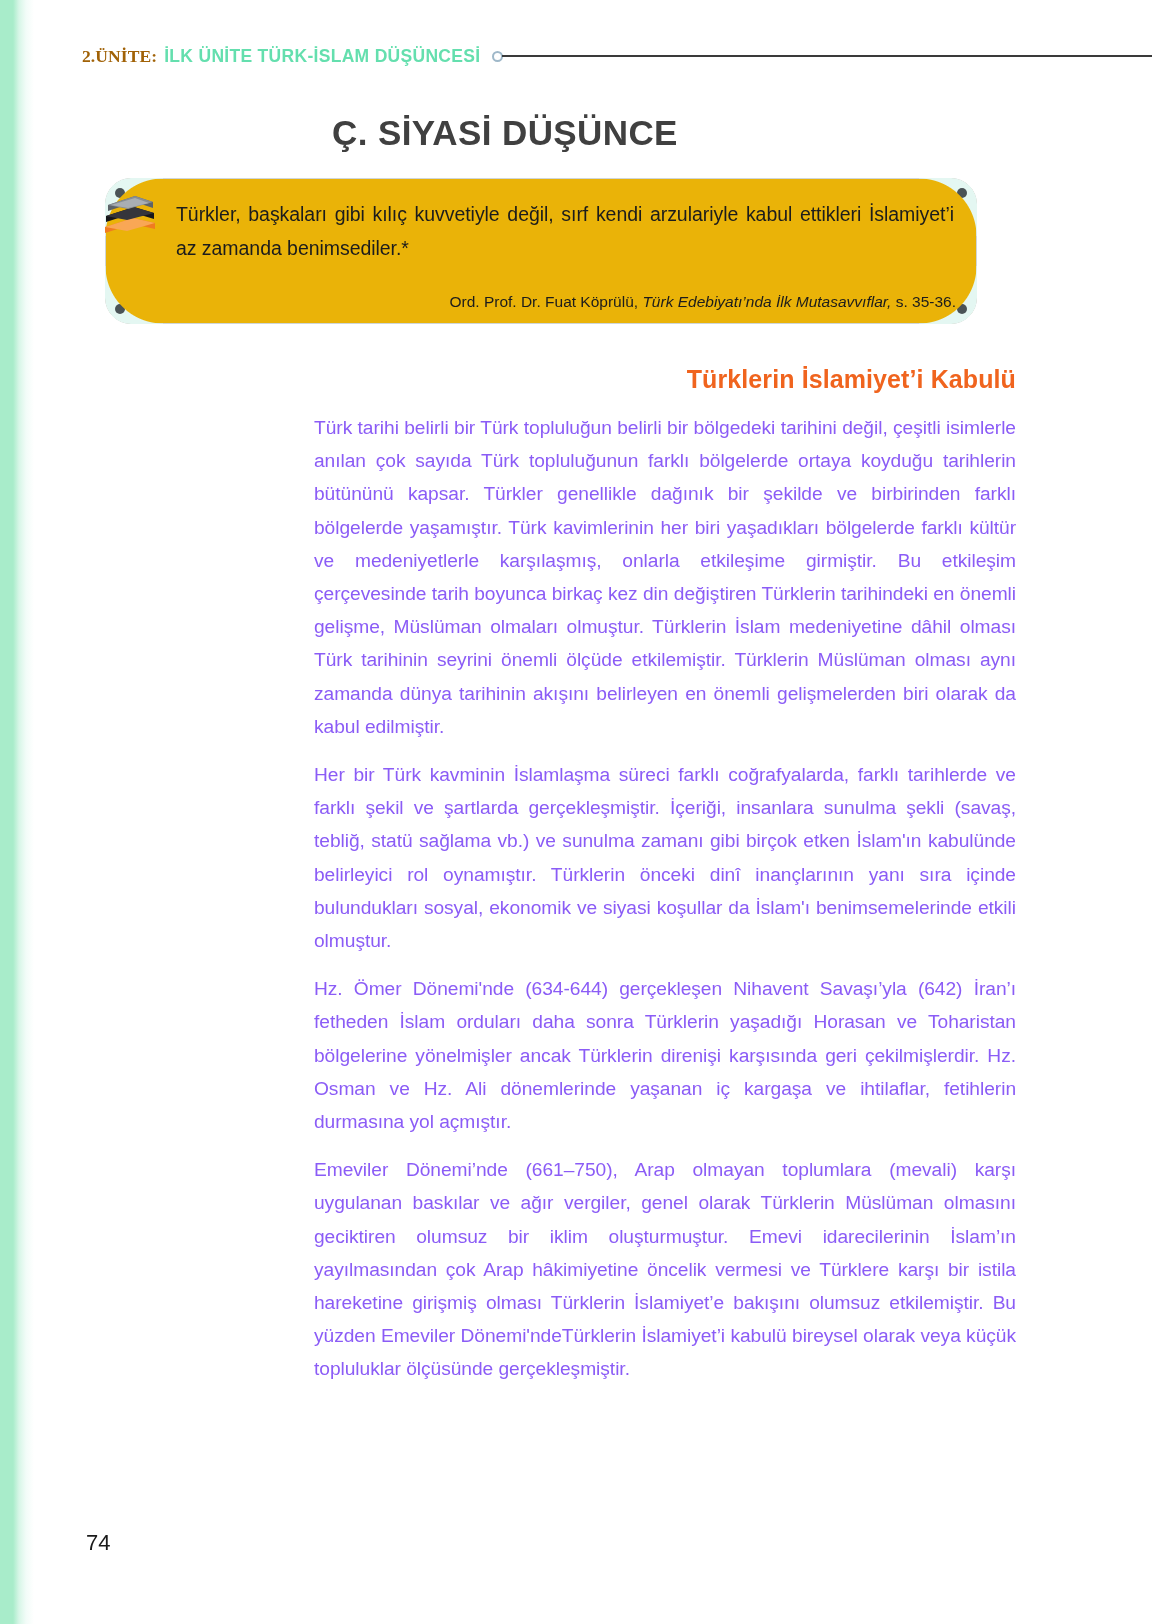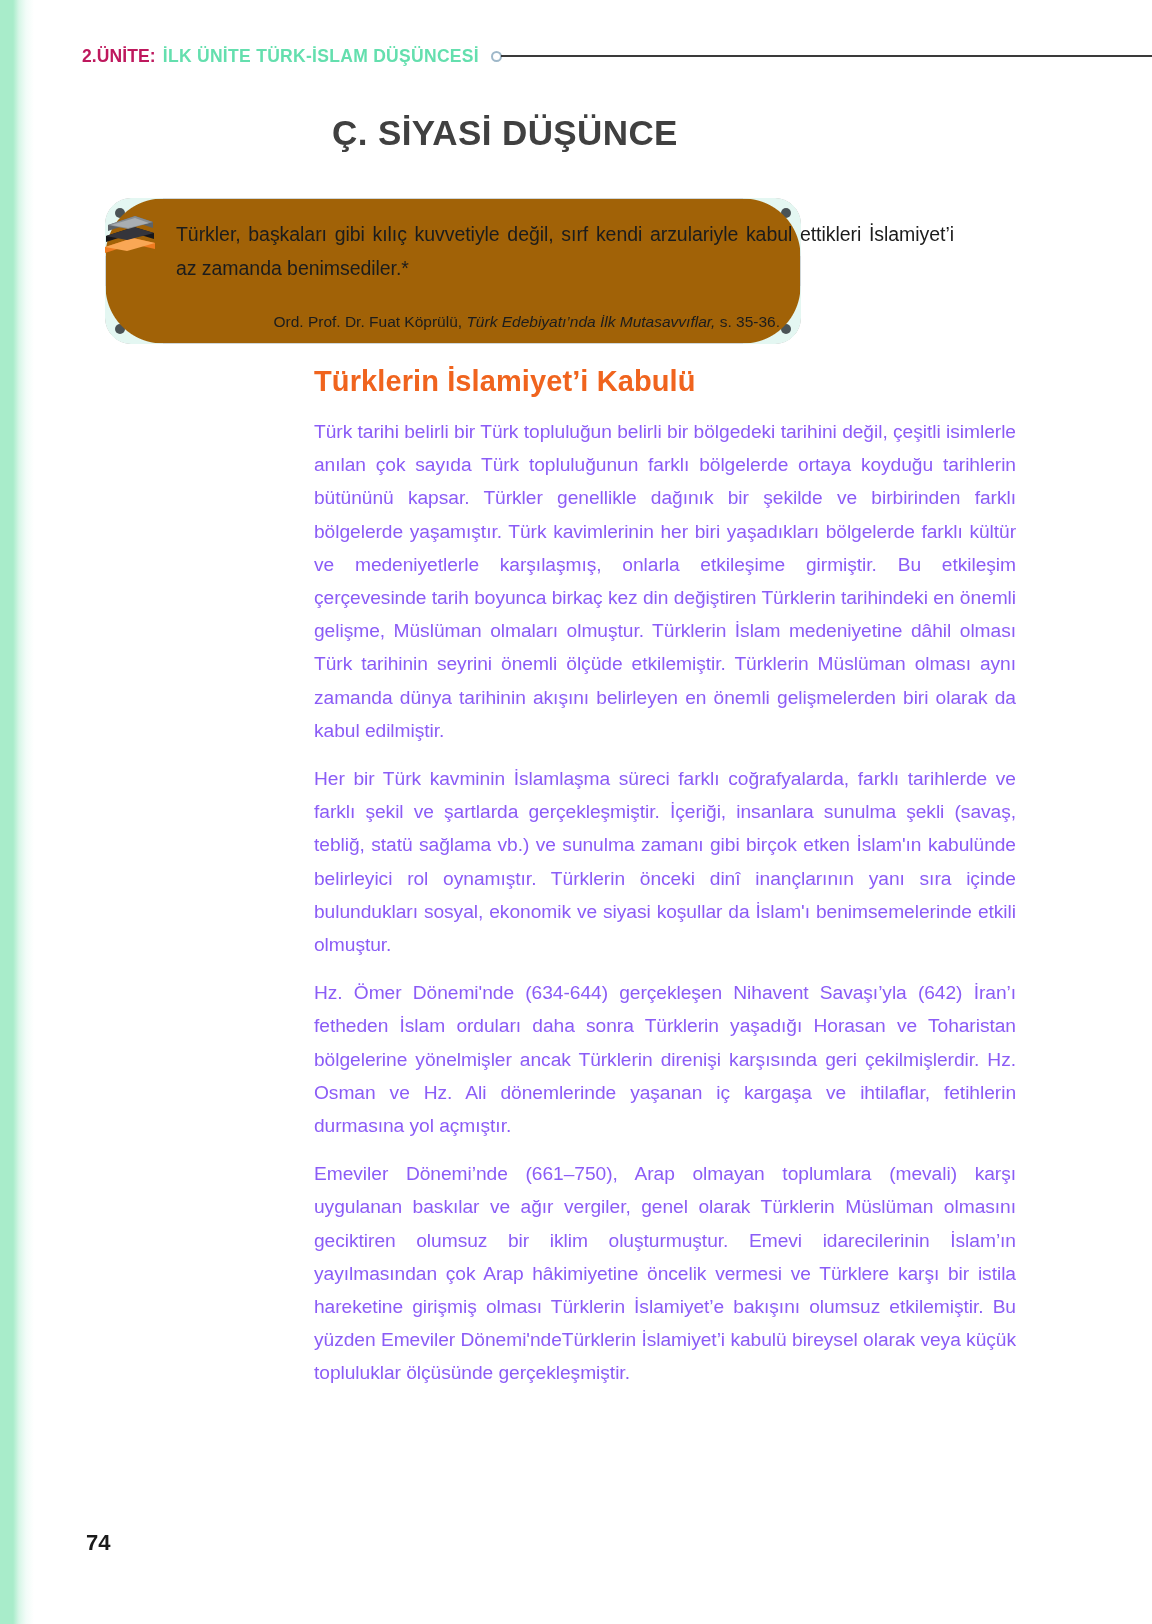--- a/index.html
+++ b/index.html
@@ -34,23 +34,24 @@
     position:absolute;
     left:82px; top:42px;
     right:0;
     height:28px;
     display:flex;
     align-items:center;
   }
   .header-unit {
     font-size:17.5px;
     font-weight:bold;
-    color:#be185d;
+    color:#a16207;
     letter-spacing:0.1px;
     white-space:nowrap;
+    font-family:Liberation Serif, serif;
   }
   .header-title {
     font-size:17.5px;
     font-weight:bold;
     color:#64dfae;
     letter-spacing:0.3px;
     white-space:nowrap;
     margin-left:7px;
   }
   .header-dot {
@@ -75,25 +76,24 @@
     font-size:35px;
     font-weight:bold;
     color:#404040;
     letter-spacing:0.4px;
   }
 
   
   .quote-card {
     position:absolute;
     left:105px; top:178px;
-    width:696px; height:146px;
+    width:872px; height:146px;
     border:1.6px solid #cfd6d8;
     border-radius:26px;
-    background:#a16207;
-    margin-top:20px;
+    background:#eab308;
   }
   
   .notch {
     position:absolute;
     width:58px; height:58px;
     background:#e4f7f2;
     overflow:hidden;
   }
   .notch .nd {
     position:absolute;
@@ -144,44 +144,45 @@
   }
   .quote-source i { font-style:italic; }
 
   
   .article {
     position:absolute;
     left:314px; top:365px;
     width:702px;
   }
   .section-heading {
-    font-size:29px;
+    font-size:25px;
     font-weight:bold;
     color:#f0641e;
     margin-bottom:17px;
     letter-spacing:0.1px;
+    text-align:right;
   }
   .para {
     font-size:19.2px;
     line-height:33.2px;
     color:#8b5cf6;
     text-align:justify;
     text-justify:inter-word;
     margin-bottom:15px;
     letter-spacing:-0.05px;
     hyphens:none;
   }
   .para:last-child { margin-bottom:12px; }
 
   
   .page-number {
     position:absolute;
     left:86px; bottom:68px;
     font-size:22px;
-    font-weight:bold;
+    font-weight:normal;
     color:#1a1a1a;
     text-align:right;
   }
 </style>
 </head>
 <body>
 
 <div id="page">
 
   <div class="edge-stripe"></div>

